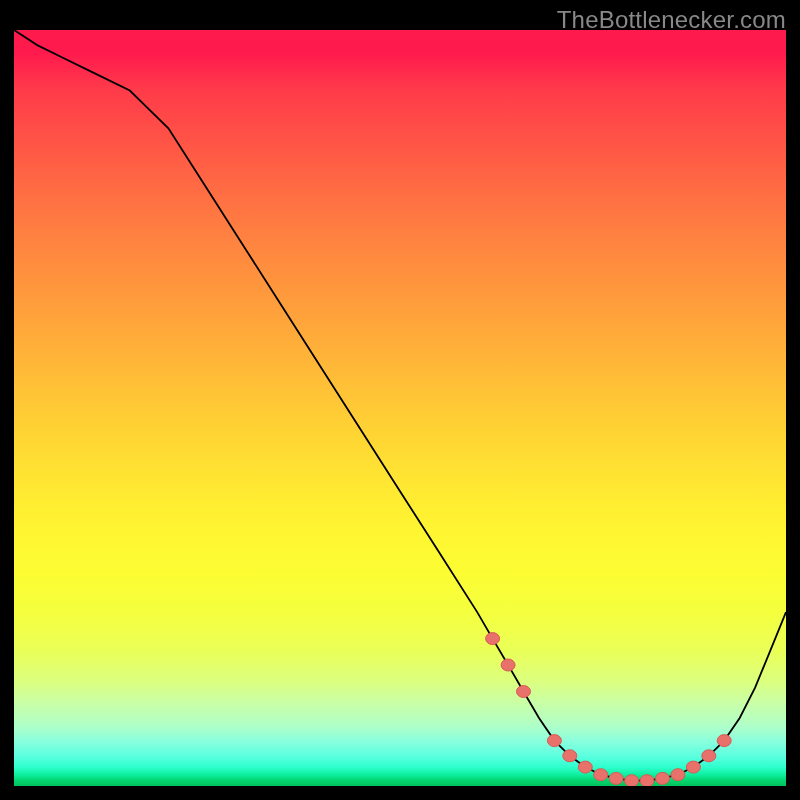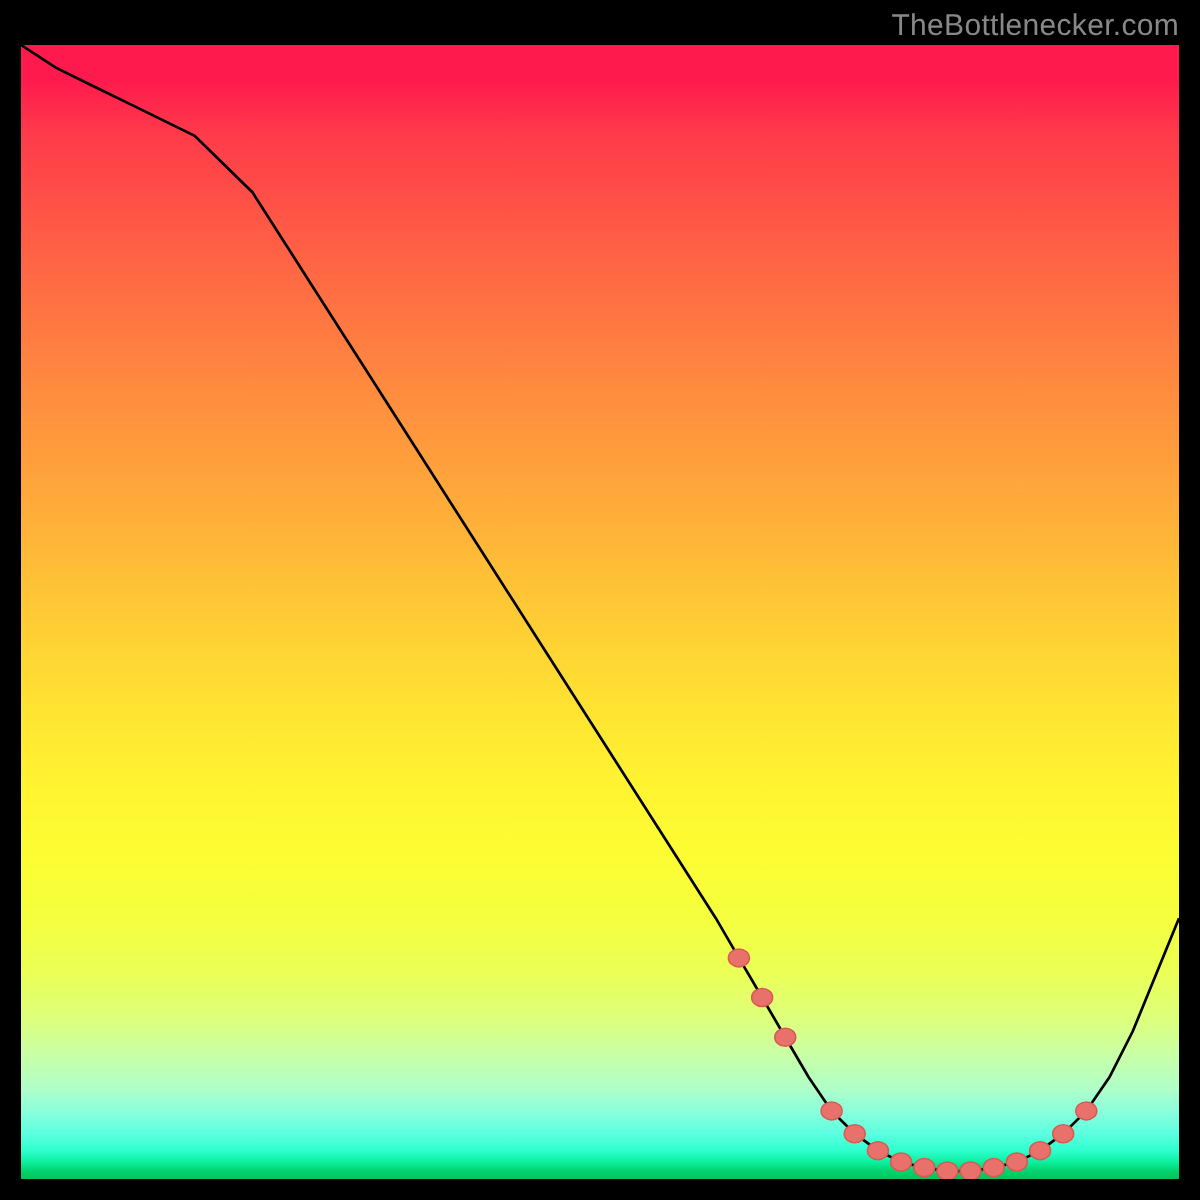--- a/index.html
+++ b/index.html
@@ -8,21 +8,21 @@
     height: 800px;
     background: #000;
     position: relative;
     font-family: Arial, sans-serif;
   }
   .attribution {
     position: absolute;
     top: 6px;
     right: 14px;
     color: #888;
-    font-size: 20px;
+    font-size: 24px;
     font-weight: normal;
     letter-spacing: 0.2px;
   }
   .plot {
     position: absolute;
     left: 14px;
     top: 30px;
     width: 772px;
     height: 756px;
     background: linear-gradient(to bottom,

